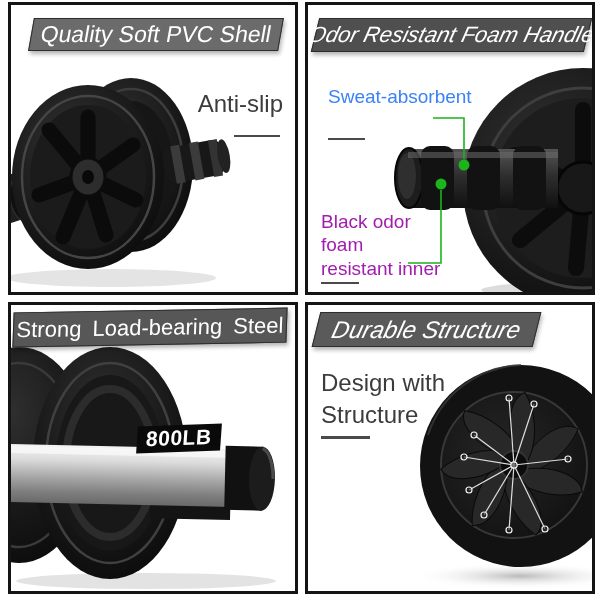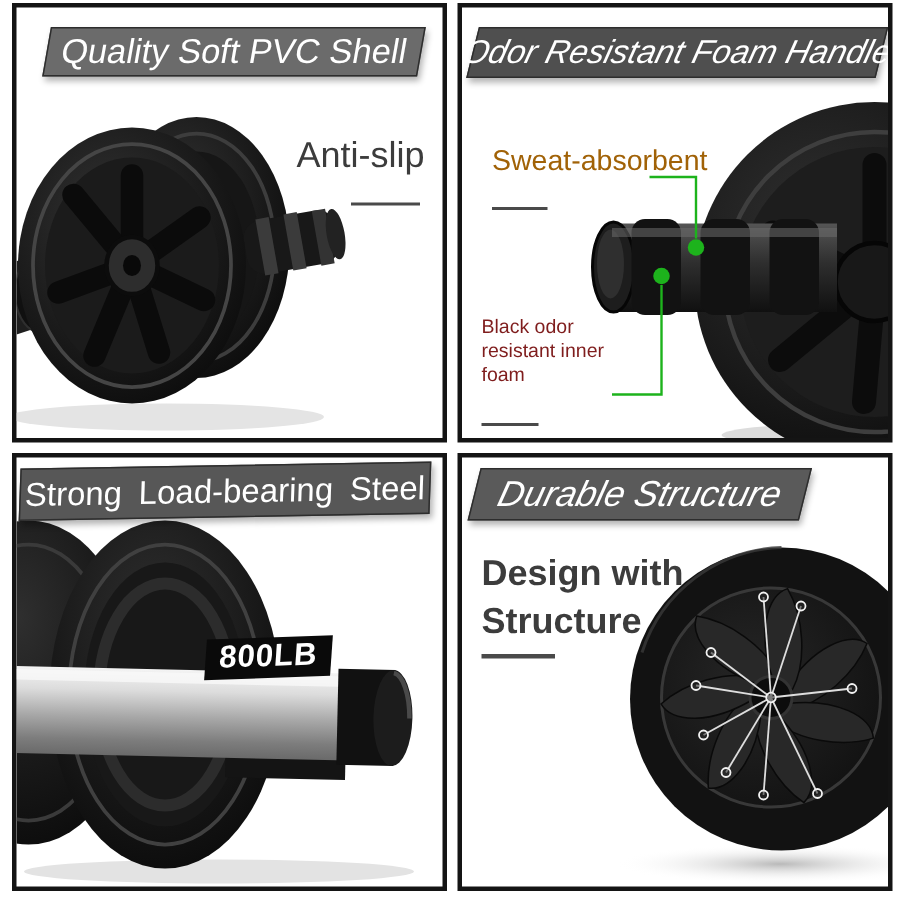--- a/index.html
+++ b/index.html
@@ -60,26 +60,26 @@
     font-style: italic;
     font-size: 24px;
   }
 
   
   .caption { position: absolute; color: var(--body-text, #3c3c3c); z-index: 4; }
   .cap-tl { right: 12px; top: 62px; text-align: right; font-size: 24px; line-height: 1.3; margin-top: 21px; }
   .rule { position: absolute; background: #4a4a4a; height: 2px; z-index: 4; }
   .rule-tl { right: 15px; top: 130px; width: 46px; }
 
-  .ann1 { left: 20px; top: 87px; font-size: 19px; line-height: 1.7; color: #a16207; }
+  .ann1 { left: 20px; top: 76px; font-size: 19px; line-height: 1.7; color: #3b82f6; }
   .rule-ann1 { left: 20px; top: 133px; width: 37px; }
-  .ann2 { left: 13px; top: 205px; font-size: 13px; line-height: 1.23; color: #7f1d1d; }
+  .ann2 { left: 13px; top: 205px; font-size: 19px; line-height: 1.23; color: #a21caf; }
   .rule-ann2 { left: 13px; top: 277px; width: 38px; }
 
-  .cap-br { left: 13px; top: 62px; font-size: 24px; line-height: 1.35; font-weight: bold; }
+  .cap-br { left: 13px; top: 62px; font-size: 24px; line-height: 1.35; }
   .rule-br { left: 13px; top: 131px; width: 49px; height: 3px; }
 
   .weight-label {
     position: absolute; left: 126px; top: 120px;
     background: var(--weight-label-bg, #0a0a0a);
     color: var(--weight-label-text, #ffffff);
     font-size: 21px; font-weight: bold;
     padding: 1px 9px 2px 9px;
     transform: rotate(-2deg) skewX(-6deg);
     z-index: 6;
@@ -204,22 +204,22 @@
     </svg>
     <div class="banner banner-tr">
       <span>Odor Resistant Foam Handle</span>
     </div>
     <div class="caption ann1">
       <div>Sweat-absorbent</div>
     </div>
     <div class="rule rule-ann1"></div>
     <div class="caption ann2">
       <div>Black odor</div>
+      <div>foam</div>
       <div>resistant inner</div>
-      <div>foam</div>
     </div>
     <div class="rule rule-ann2"></div>
   </div>
 
   <div class="cell">
     <svg class="photo" width="284" height="287" viewBox="0 0 284 287">
       <defs>
         <linearGradient id="blSteel" x1="0" y1="0" x2="0" y2="1">
           <stop offset="0%" stop-color="#f4f4f4"></stop>
           <stop offset="25%" stop-color="#dcdcdc"></stop>

